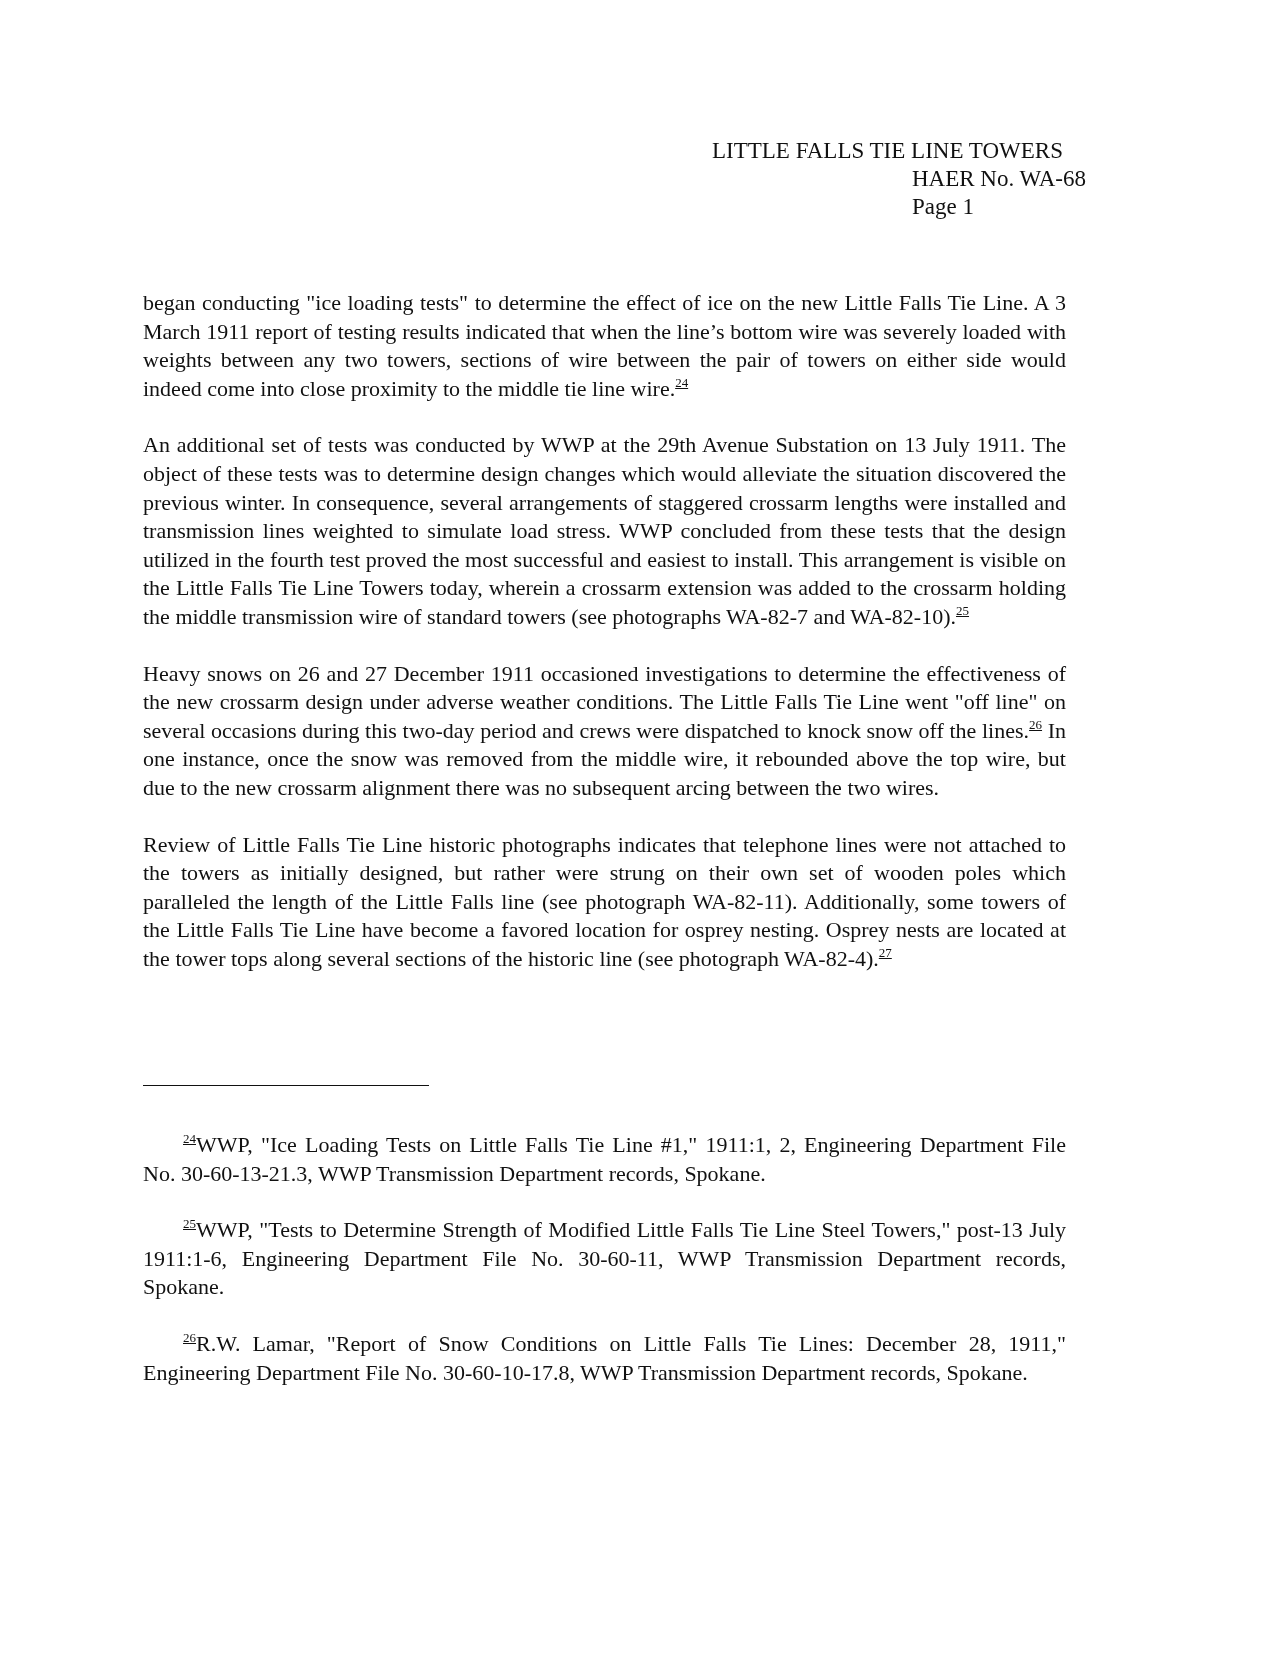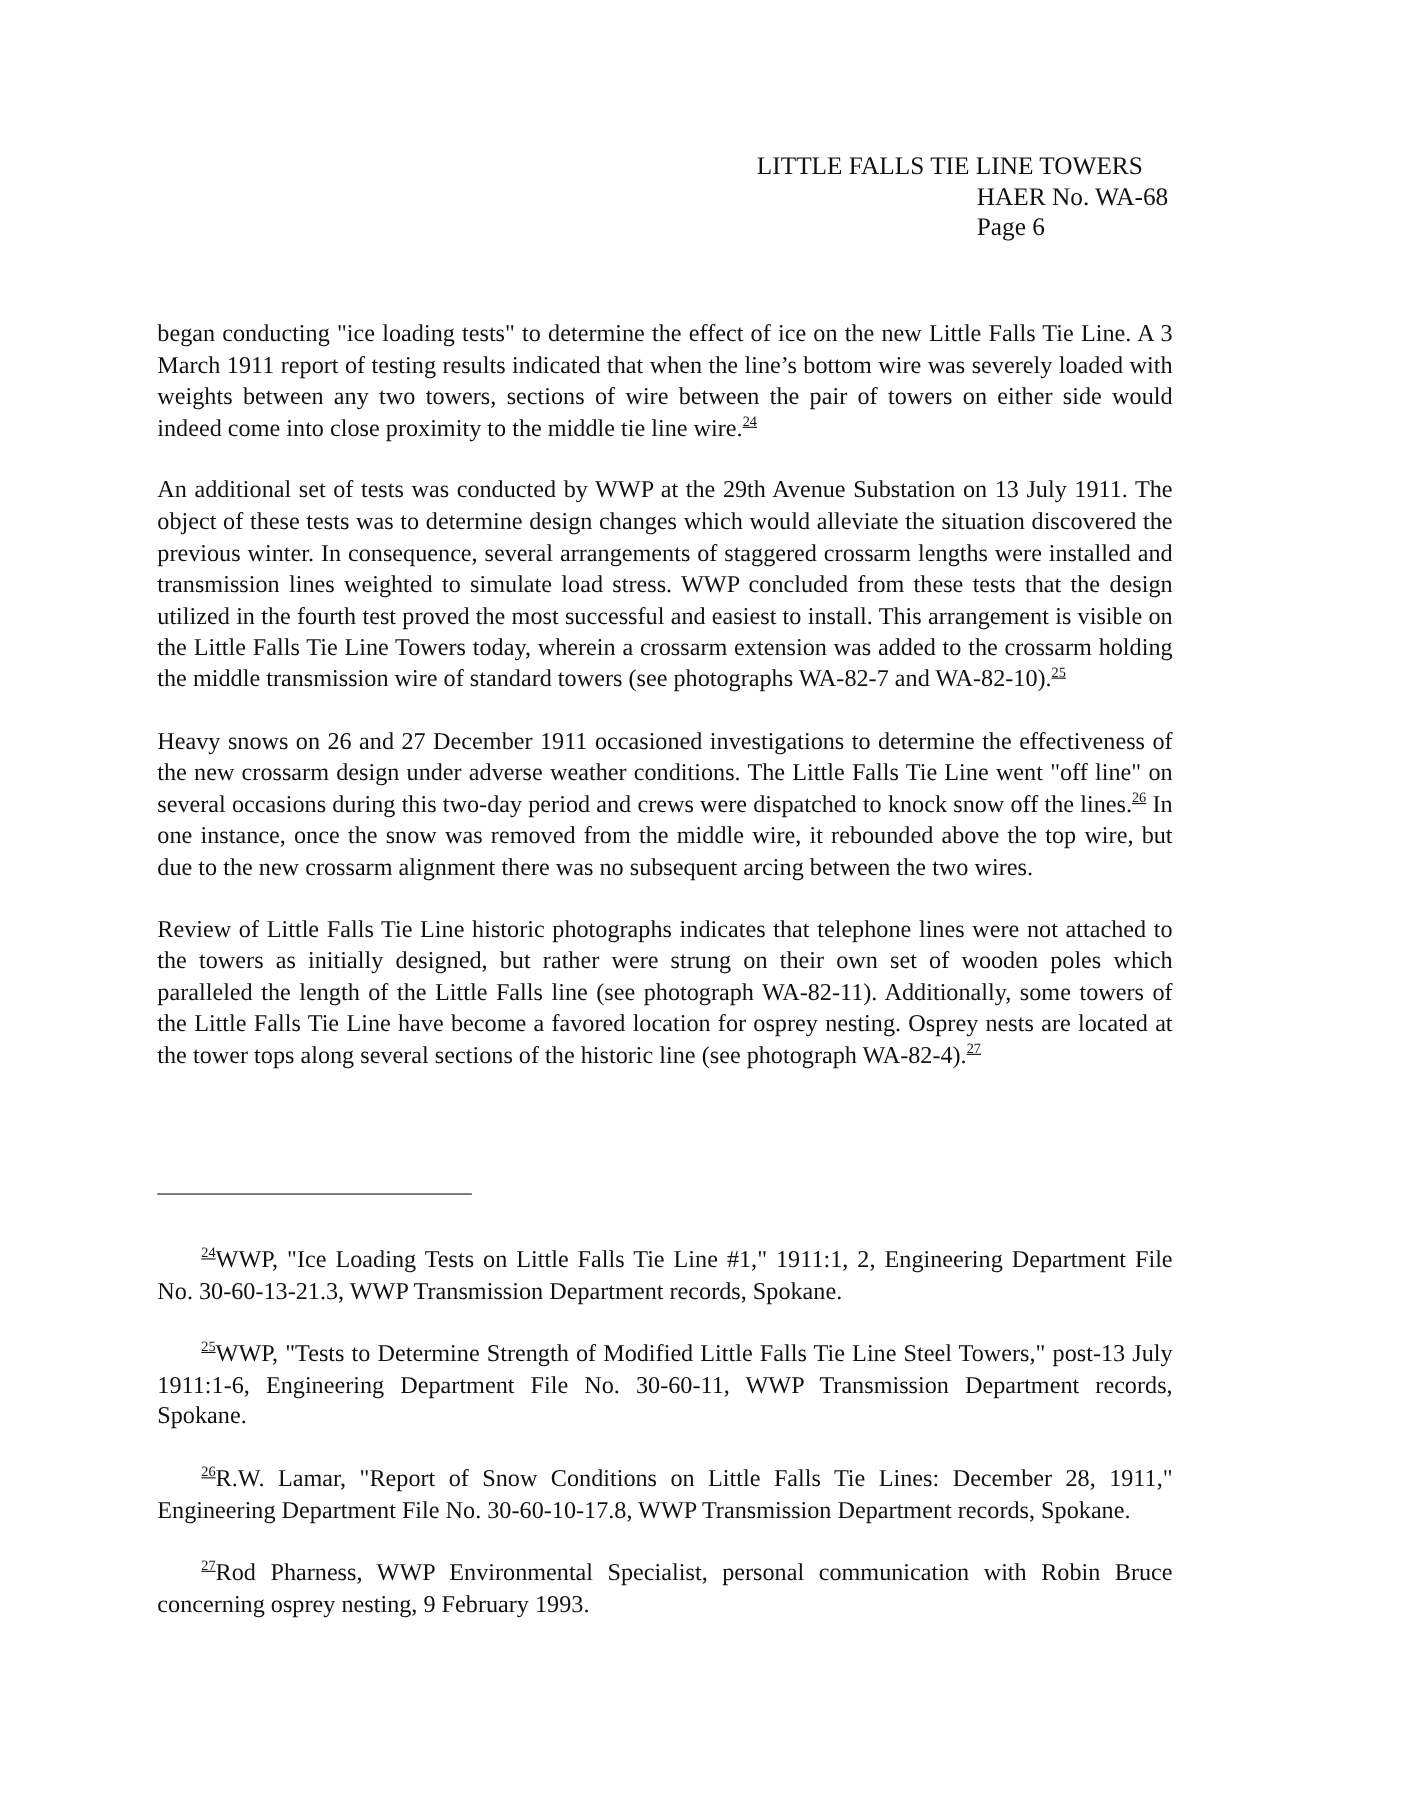--- a/index.html
+++ b/index.html
@@ -1,46 +1,45 @@
 <!DOCTYPE html>
 <html><head>
 <meta charset="utf-8">
 <style>
   html, body { margin: 0; padding: 0; background: #ffffff; }
   body { width: 1278px; height: 1653px; position: relative; overflow: hidden;
          font-family: "Liberation Serif", "DejaVu Serif", serif; color: #111; }
   .header { position: absolute; top: 137px; left: 688px; font-size: 23px; line-height: 28px; }
-  .header div { white-space: nowrap; }
+  .header div { white-space: nowrap; margin-left: 24px; }
   .header .l2, .header .l3 { padding-left: 200px; }
   .body { position: absolute; left: 143px; width: 923px; top: 289px;
           font-size: 22px; line-height: 28.6px; text-align: justify; }
   .body p { margin: 0 0 28px 0; }
   sup { font-size: 13px; line-height: 0; vertical-align: 9px; text-decoration: underline; }
   .rule { position: absolute; left: 143px; top: 1085px; width: 286px; height: 0;
           border-top: 1.5px solid #111; }
   .notes { position: absolute; left: 143px; width: 923px; top: 1131px;
            font-size: 22px; line-height: 28.6px; text-align: justify; }
   .notes p { margin: 0 0 28px 0; text-indent: 40px; }
 </style>
 </head>
 <body>
 
 <div class="header">
   <div class="l1">LITTLE FALLS TIE LINE TOWERS</div>
   <div class="l2">HAER No. WA-68</div>
-  <div class="l3">Page 6</div>
+  <div class="l3">Page 1</div>
 </div>
 
 <div class="body">
   <p><span>began conducting "ice loading tests" to determine the effect of ice on the new Little Falls Tie Line.  A 3 March 1911 report of testing results indicated that when the line’s bottom wire was severely loaded with weights between any two towers, sections of wire between the pair of towers on either side would indeed come into close proximity to the middle tie line wire.</span><sup>24</sup></p>
   <p><span>An additional set of tests was conducted by WWP at the 29th Avenue Substation on 13 July 1911.  The object of these tests was to determine design changes which would alleviate the situation discovered the previous winter.  In consequence, several arrangements of staggered crossarm lengths were installed and transmission lines weighted to simulate load stress.  WWP concluded from these tests that the design utilized in the fourth test proved the most successful and easiest to install.  This arrangement is visible on the Little Falls Tie Line Towers today, wherein a crossarm extension was added to the crossarm holding the middle transmission wire of standard towers (see photographs WA-82-7 and WA-82-10).</span><sup>25</sup></p>
   <p><span>Heavy snows on 26 and 27 December 1911 occasioned investigations to determine the effectiveness of the new crossarm design under adverse weather conditions.  The Little Falls Tie Line went "off line" on several occasions during this two-day period and crews were dispatched to knock snow off the lines.</span><sup>26</sup><span>  In one instance, once the snow was removed from the middle wire, it rebounded above the top wire, but due to the new crossarm alignment there was no subsequent arcing between the two wires.</span></p>
   <p><span>Review of Little Falls Tie Line historic photographs indicates that telephone lines were not attached to the towers as initially designed, but rather were strung on their own set of wooden poles which paralleled the length of the Little Falls line (see photograph WA-82-11). Additionally, some towers of the Little Falls Tie Line have become a favored location for osprey nesting.  Osprey nests are located at the tower tops along several sections of the historic line (see photograph WA-82-4).</span><sup>27</sup></p>
 </div>
 
 <div class="rule"></div>
 
 <div class="notes">
   <p><sup>24</sup><span>WWP, "Ice Loading Tests on Little Falls Tie Line #1," 1911:1, 2, Engineering Department File No. 30-60-13-21.3, WWP Transmission Department records, Spokane.</span></p>
   <p><sup>25</sup><span>WWP, "Tests to Determine Strength of Modified Little Falls Tie Line Steel Towers," post-13 July 1911:1-6, Engineering Department File No. 30-60-11, WWP Transmission Department records, Spokane.</span></p>
   <p><sup>26</sup><span>R.W. Lamar, "Report of Snow Conditions on Little Falls Tie Lines: December 28, 1911," Engineering Department File No. 30-60-10-17.8, WWP Transmission Department records, Spokane.</span></p>
-  <p><sup>27</sup><span>Rod Pharness, WWP Environmental Specialist, personal communication with Robin Bruce concerning osprey nesting, 9 February 1993.</span></p>
 </div>
 
 </body></html>

